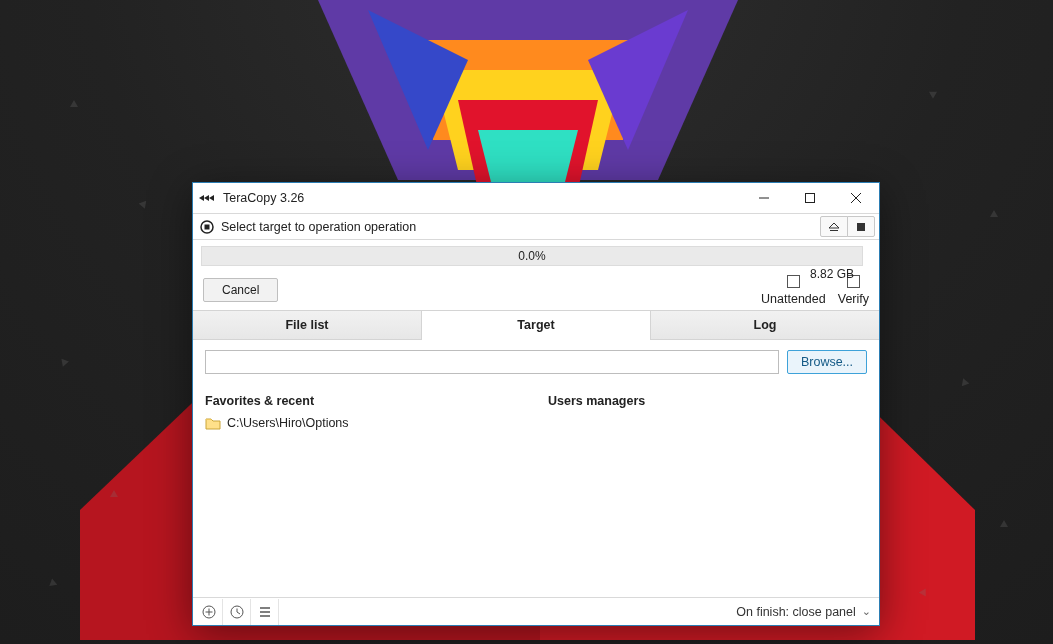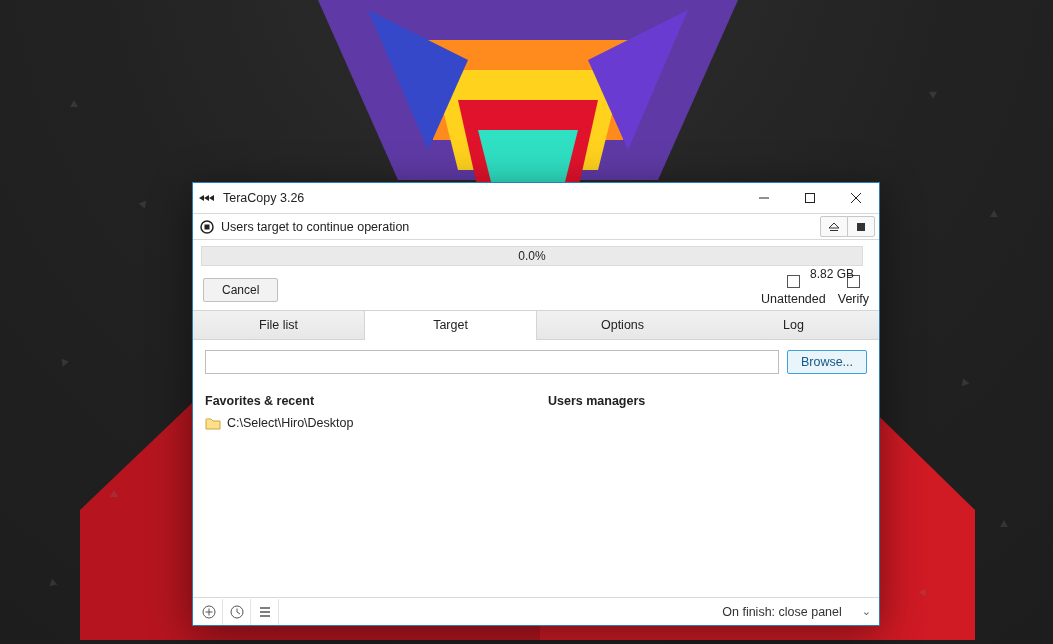--- a/index.html
+++ b/index.html
@@ -75,20 +75,21 @@
     cursor:default;
   }
   .spacer { flex:1; }
   .chk { display:flex; align-items:center; gap:4px; font-size:12.5px; margin-left:12px;flex-direction:column;}
   .chk .box { width:13px; height:13px; border:1px solid #545454; background:#fff; }
   .tabs {
     height:30px; display:flex;
     background: linear-gradient(#f1f1f1,#e7e7e7);
     border-top:1px solid #d4d4d4;
     border-bottom:1px solid #d4d4d4;
+    font-weight:bold;
   }
   .tab {
     flex:1; display:flex; align-items:center; justify-content:center;
     font-size:12.5px; position:relative;
   }
   .tab.active {
     background:#fff; border-left:1px solid #d4d4d4; border-right:1px solid #d4d4d4;
   }
   .tab.active::after{
     content:""; position:absolute; left:0;right:0;bottom:-1px;height:1px;background:#fff;
@@ -114,21 +115,21 @@
   .folder-icon { width:16px; height:14px; display:inline-block; }
   .bottombar {
     height:28px; border-top:1px solid #d9d9d9;
     display:flex; align-items:center; padding:0 8px 0 2px;
   }
   .bottom-icons { display:flex; }
   .b-icon {
     width:28px; height:26px; display:flex; align-items:center; justify-content:center;
     border-right:1px solid #e4e4e4;
   }
-  .on-finish { margin-left:auto; display:flex; gap:20px; font-size:12.5px; color:#333;}
+  .on-finish { margin-left:auto; display:flex; gap:6px; font-size:12.5px; color:#333;}
   .chev { font-size:11px; color:#666; }
 </style>
 </head>
 <body>
 
 <div class="wallpaper">
 
   <svg viewBox="0 0 1053 644" width="1053" height="644" style="left:0;top:0">
     <polygon points="80,510 300,300 540,300 540,640 80,640" fill="#b6151f"></polygon>
     <polygon points="975,510 760,300 540,300 540,640 975,640" fill="#d01a24"></polygon>
@@ -188,21 +189,21 @@
     </div>
   </div>
 
   <div class="statusrow">
     <span class="status-icon">
       <svg width="14" height="14">
           <circle cx="7" cy="7" r="6" fill="none" stroke="#222" stroke-width="1.5"></circle>
           <rect x="4.5" y="4.5" width="5" height="5" fill="#222"></rect>
         </svg>
     </span>
-    <span class="status-text">Users target to continue operation</span>
+    <span class="status-text">Select target to operation operation</span>
     <div class="mini-buttons">
       <div class="mini-btn">
         <svg width="12" height="10">
             <polygon points="6,1 11,6 1,6" fill="none" stroke="#333"></polygon>
             <line x1="2" y1="8.5" x2="10" y2="8.5" stroke="#333"></line>
           </svg>
       </div>
       <div class="mini-btn">
         <svg width="10" height="10">
             <rect x="1" y="1" width="8" height="8" fill="#333"></rect>
@@ -232,23 +233,20 @@
       <span>Verify</span>
     </label>
   </div>
 
   <div class="tabs">
     <div class="tab">
       <span>File list</span>
     </div>
     <div class="tab active">
       <span>Target</span>
-    </div>
-    <div class="tab">
-      <span>Options</span>
     </div>
     <div class="tab">
       <span>Log</span>
     </div>
   </div>
 
   <div class="tabbody">
     <div class="target-path-row">
       <input class="path-input" type="text" value="" style="">
       <div class="browse-btn">
@@ -259,21 +257,21 @@
     <div class="lists">
       <div class="list-col">
         <h4>Favorites &amp; recent</h4>
         <div class="fav-item">
           <span class="folder-icon">
             <svg width="16" height="14" viewBox="0 0 16 14">
               <path d="M1 3 L6 3 L8 5 L15 5 L15 13 L1 13 Z" fill="#ffe08a" stroke="#caa53a"></path>
               <path d="M1 3 L6 3 L7 4 L1 4 Z" fill="#edc75f"></path>
             </svg>
           </span>
-          <span>C:\Select\Hiro\Desktop</span>
+          <span>C:\Users\Hiro\Options</span>
         </div>
       </div>
       <div class="list-col">
         <h4>Users managers</h4>
       </div>
     </div>
   </div>
 
   <div class="bottombar">
     <div class="bottom-icons">

